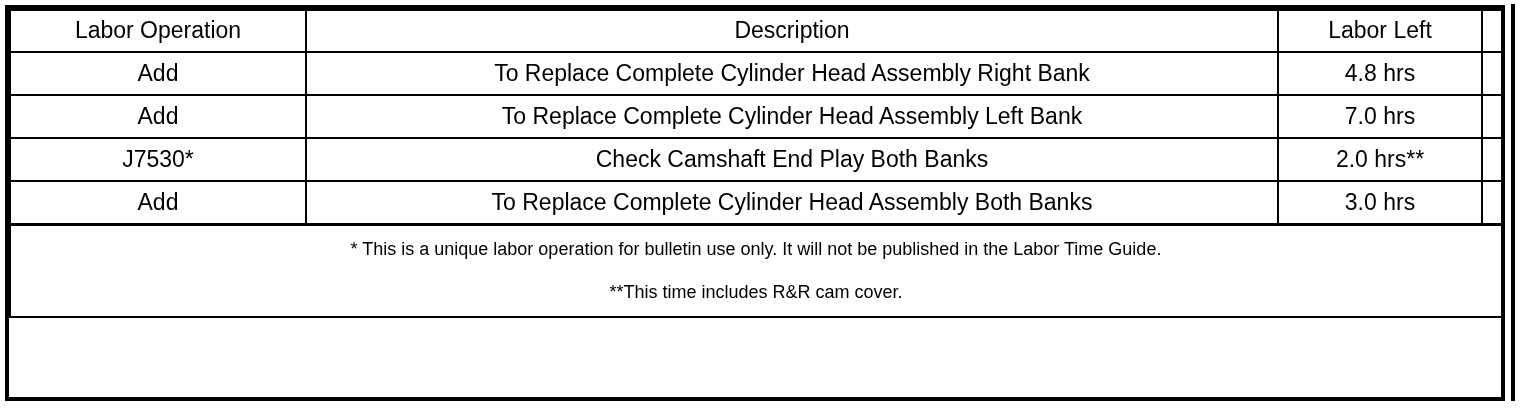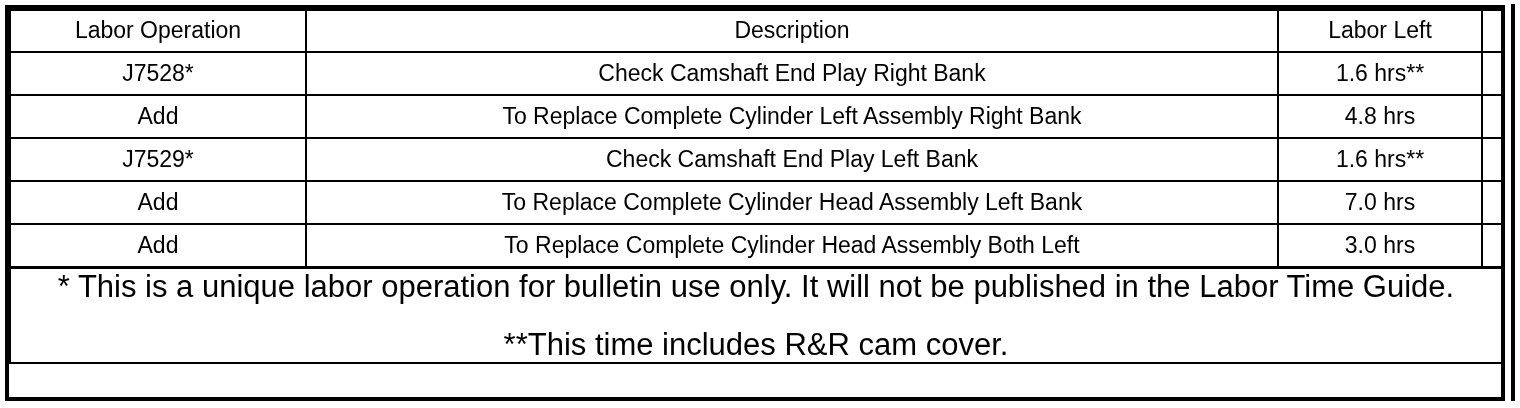--- a/index.html
+++ b/index.html
@@ -95,21 +95,21 @@
   td.footnotes {
     border: none;
     border-top: 3px solid #000000;
     text-align: left;
     vertical-align: top;
     padding: 8px 0 0 7px;
     height: 90px;
   }
 
   .footnote-line {
-    font-size: 31px;
+    font-size: 18px;
     line-height: 1.15;
     white-space: nowrap;
   }
   .footnote-gap {
     height: 22px;
   }
 </style>
 </head>
 <body>
 
@@ -126,46 +126,40 @@
       <thead>
         <tr>
           <th>Labor Operation</th>
           <th>Description</th>
           <th>Labor Left</th>
           <th class="pad-cell"></th>
         </tr>
       </thead>
       <tbody>
         <tr>
-          <td>J7528*</td>
-          <td>Check Camshaft End Play Right Bank</td>
-          <td>1.6 hrs**</td>
-          <td class="pad-cell"></td>
-        </tr>
-        <tr>
           <td>Add</td>
-          <td>To Replace Complete Cylinder Left Assembly Right Bank</td>
+          <td>To Replace Complete Cylinder Head Assembly Right Bank</td>
           <td>4.8 hrs</td>
-          <td class="pad-cell"></td>
-        </tr>
-        <tr>
-          <td>J7529*</td>
-          <td>Check Camshaft End Play Left Bank</td>
-          <td>1.6 hrs**</td>
           <td class="pad-cell"></td>
         </tr>
         <tr>
           <td>Add</td>
           <td>To Replace Complete Cylinder Head Assembly Left Bank</td>
           <td>7.0 hrs</td>
           <td class="pad-cell"></td>
         </tr>
+        <tr>
+          <td>J7530*</td>
+          <td>Check Camshaft End Play Both Banks</td>
+          <td>2.0 hrs**</td>
+          <td class="pad-cell"></td>
+        </tr>
         <tr class="row-last">
           <td>Add</td>
-          <td>To Replace Complete Cylinder Head Assembly Both Left</td>
+          <td>To Replace Complete Cylinder Head Assembly Both Banks</td>
           <td>3.0 hrs</td>
           <td class="pad-cell"></td>
         </tr>
         <tr>
           <td class="footnotes" colspan="4">
             <div class="footnote-line">* This is a unique labor operation for bulletin use only. It will not be published in the Labor Time Guide.</div>
             <div class="footnote-gap"></div>
             <div class="footnote-line">**This time includes R&amp;R cam cover.</div>
           </td>
         </tr>

